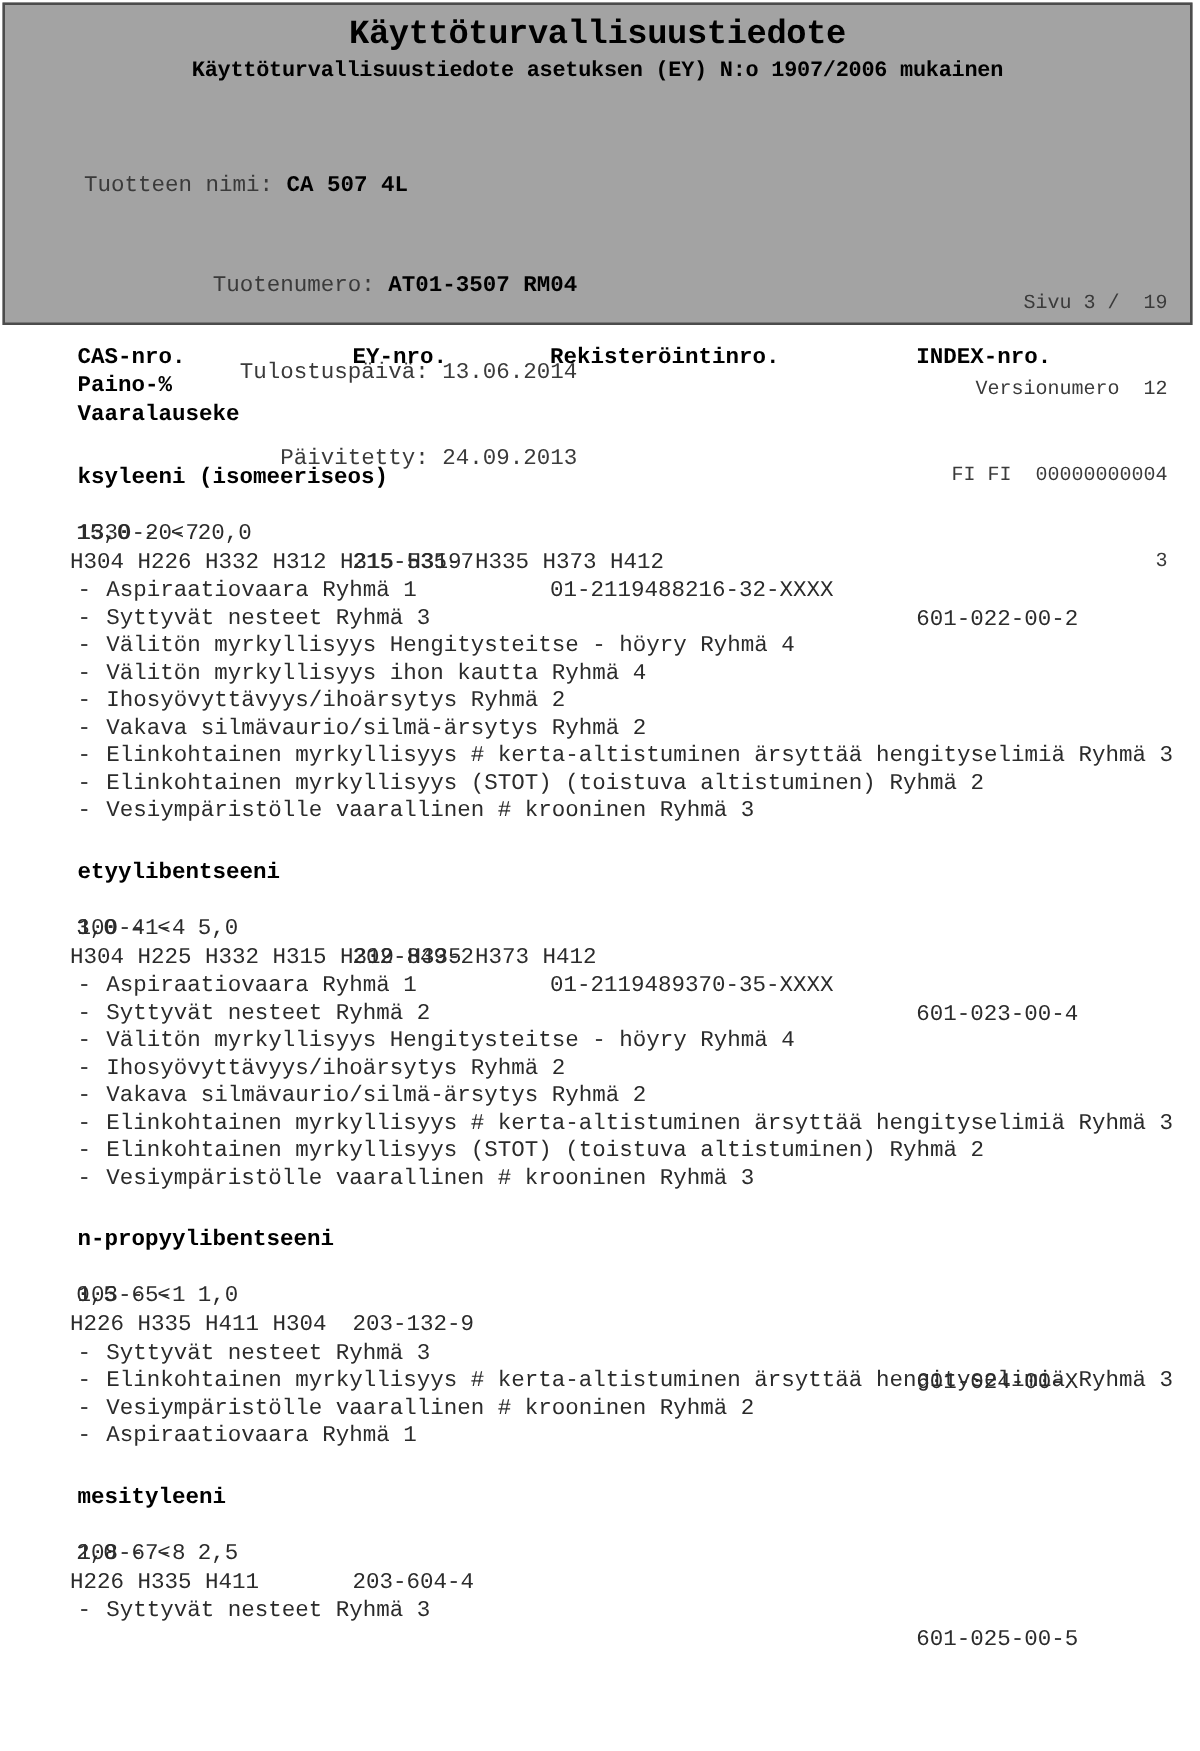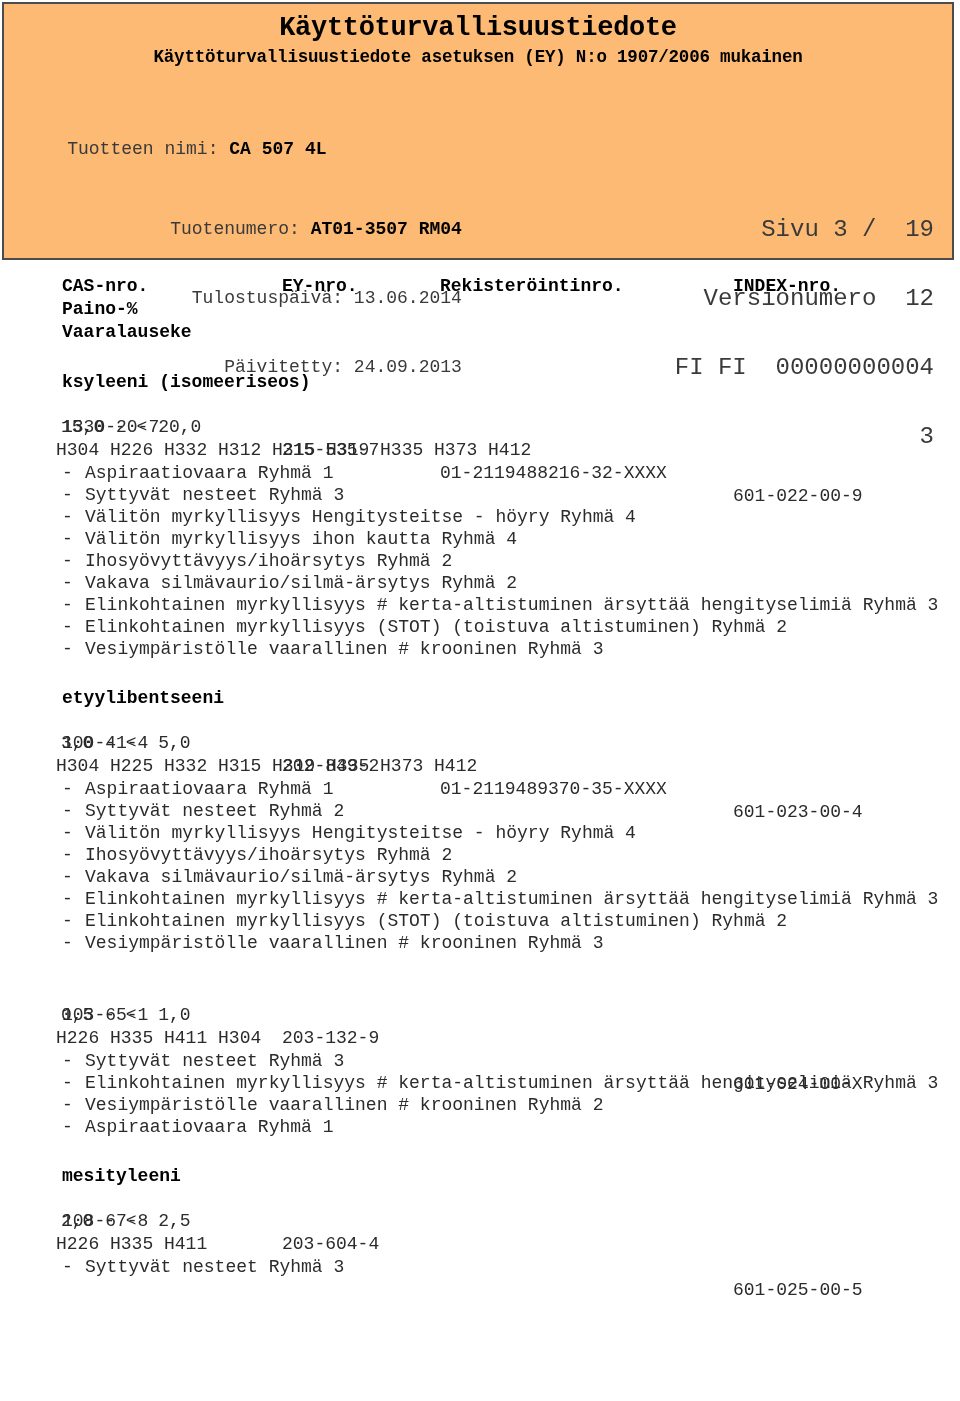--- a/index.html
+++ b/index.html
@@ -16,21 +16,21 @@
     position: relative;
   }
 
   
   .header-box {
     position: absolute;
     left: 2px;
     top: 2px;
     width: 952px;
     height: 258px;
-    background: #fdba74;
+    background: #a3a3a3;
     border: 2px solid #4c4c4c;
     box-sizing: border-box;
   }
   .doc-title {
     text-align: center;
     font-weight: bold;
     font-size: 27px;
     line-height: 32px;
     letter-spacing: -0.3px;
     margin-top: 8px;
@@ -64,22 +64,22 @@
     white-space: pre;
     color: #3a3a3a;
   }
   .meta-left .row { display: block; text-align: right; }
   .meta-left .mk { display: inline-block; width: 265px; }
   .meta-left .bold { font-weight: bold; color: #000; }
 
   .meta-right {
     position: absolute;
     right: 18px;
-    top: 168px;
-    font-size: 24px;
+    top: 181px;
+    font-size: 16px;
     line-height: 23px;
     white-space: pre;
     color: #3a3a3a;
     text-align: right;
   }
   .meta-right .row { display: block; }
 
   
   .body-area {
     position: absolute;
@@ -198,21 +198,21 @@
     <span class="ch-paino">Paino-%</span>
     <span class="ch-vaara">Vaaralauseke</span>
   </div>
 
   <div class="substance">
     <div class="sub-name">ksyleeni (isomeeriseos)</div>
     <div class="id-row">
       <span class="id-cas">1330-20-7</span>
       <span class="id-ey">215-535-7</span>
       <span class="id-reg">01-2119488216-32-XXXX</span>
-      <span class="id-index">601-022-00-9</span>
+      <span class="id-index">601-022-00-2</span>
     </div>
     <div class="weight-row">15,0 - &lt; 20,0</div>
     <div class="hcodes-row">H304 H226 H332 H312 H315 H319 H335 H373 H412</div>
     <ul class="hazard-list">
       <li class="hazard-item"><span class="dash">-</span><span>Aspiraatiovaara Ryhmä 1</span></li>
       <li class="hazard-item"><span class="dash">-</span><span>Syttyvät nesteet Ryhmä 3</span></li>
       <li class="hazard-item"><span class="dash">-</span><span>Välitön myrkyllisyys Hengitysteitse - höyry Ryhmä 4</span></li>
       <li class="hazard-item"><span class="dash">-</span><span>Välitön myrkyllisyys ihon kautta Ryhmä 4</span></li>
       <li class="hazard-item"><span class="dash">-</span><span>Ihosyövyttävyys/ihoärsytys Ryhmä 2</span></li>
       <li class="hazard-item"><span class="dash">-</span><span>Vakava silmävaurio/silmä-ärsytys Ryhmä 2</span></li>
@@ -238,20 +238,21 @@
       <li class="hazard-item"><span class="dash">-</span><span>Välitön myrkyllisyys Hengitysteitse - höyry Ryhmä 4</span></li>
       <li class="hazard-item"><span class="dash">-</span><span>Ihosyövyttävyys/ihoärsytys Ryhmä 2</span></li>
       <li class="hazard-item"><span class="dash">-</span><span>Vakava silmävaurio/silmä-ärsytys Ryhmä 2</span></li>
       <li class="hazard-item"><span class="dash">-</span><span>Elinkohtainen myrkyllisyys # kerta-altistuminen ärsyttää hengityselimiä Ryhmä 3</span></li>
       <li class="hazard-item"><span class="dash">-</span><span>Elinkohtainen myrkyllisyys (STOT) (toistuva altistuminen) Ryhmä 2</span></li>
       <li class="hazard-item"><span class="dash">-</span><span>Vesiympäristölle vaarallinen # krooninen Ryhmä 3</span></li>
     </ul>
   </div>
 
   <div class="substance">
+    <div class="sub-name">n-propyylibentseeni</div>
     <div class="id-row">
       <span class="id-cas">103-65-1</span>
       <span class="id-ey">203-132-9</span>
       <span class="id-reg"></span>
       <span class="id-index">601-024-00-X</span>
     </div>
     <div class="weight-row">0,5 - &lt;  1,0</div>
     <div class="hcodes-row">H226 H335 H411 H304</div>
     <ul class="hazard-list">
       <li class="hazard-item"><span class="dash">-</span><span>Syttyvät nesteet Ryhmä 3</span></li>

